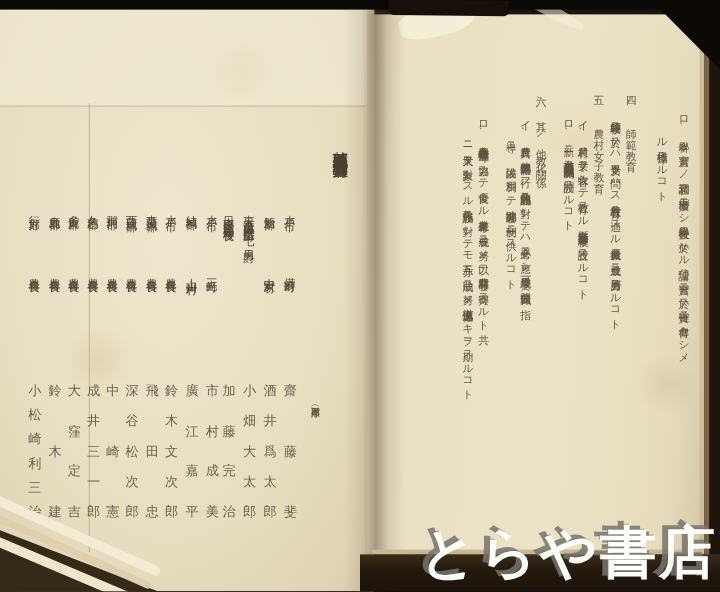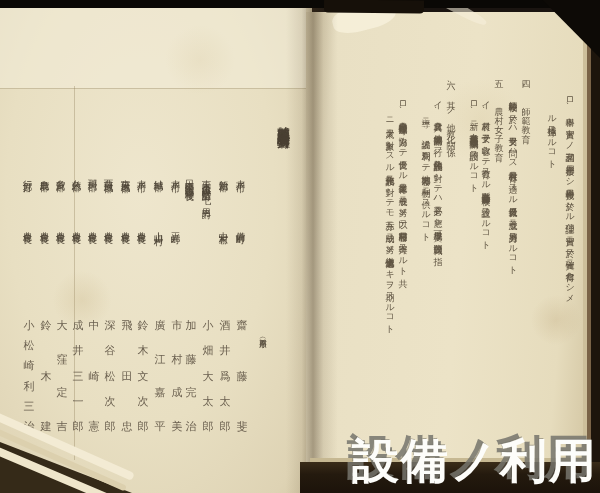--- a/index.html
+++ b/index.html
@@ -236,14 +236,14 @@
   <div class="edge-right-paper"></div>
   <div class="edge-right-shade"></div>
   <div class="edge-right-dark"></div>
   <div class="edge-bottom-line"></div>
   <div class="edge-bottom-dark"></div>
   <div class="corner-bl-dark"></div>
   <div class="streak s1"></div>
   <div class="streak s2"></div>
   <div class="streak s3"></div>
 
-  <div class="watermark">設備ノ利用</div>
+  <div class="watermark">とらや書店</div>
 </div>
 
 </body></html>

